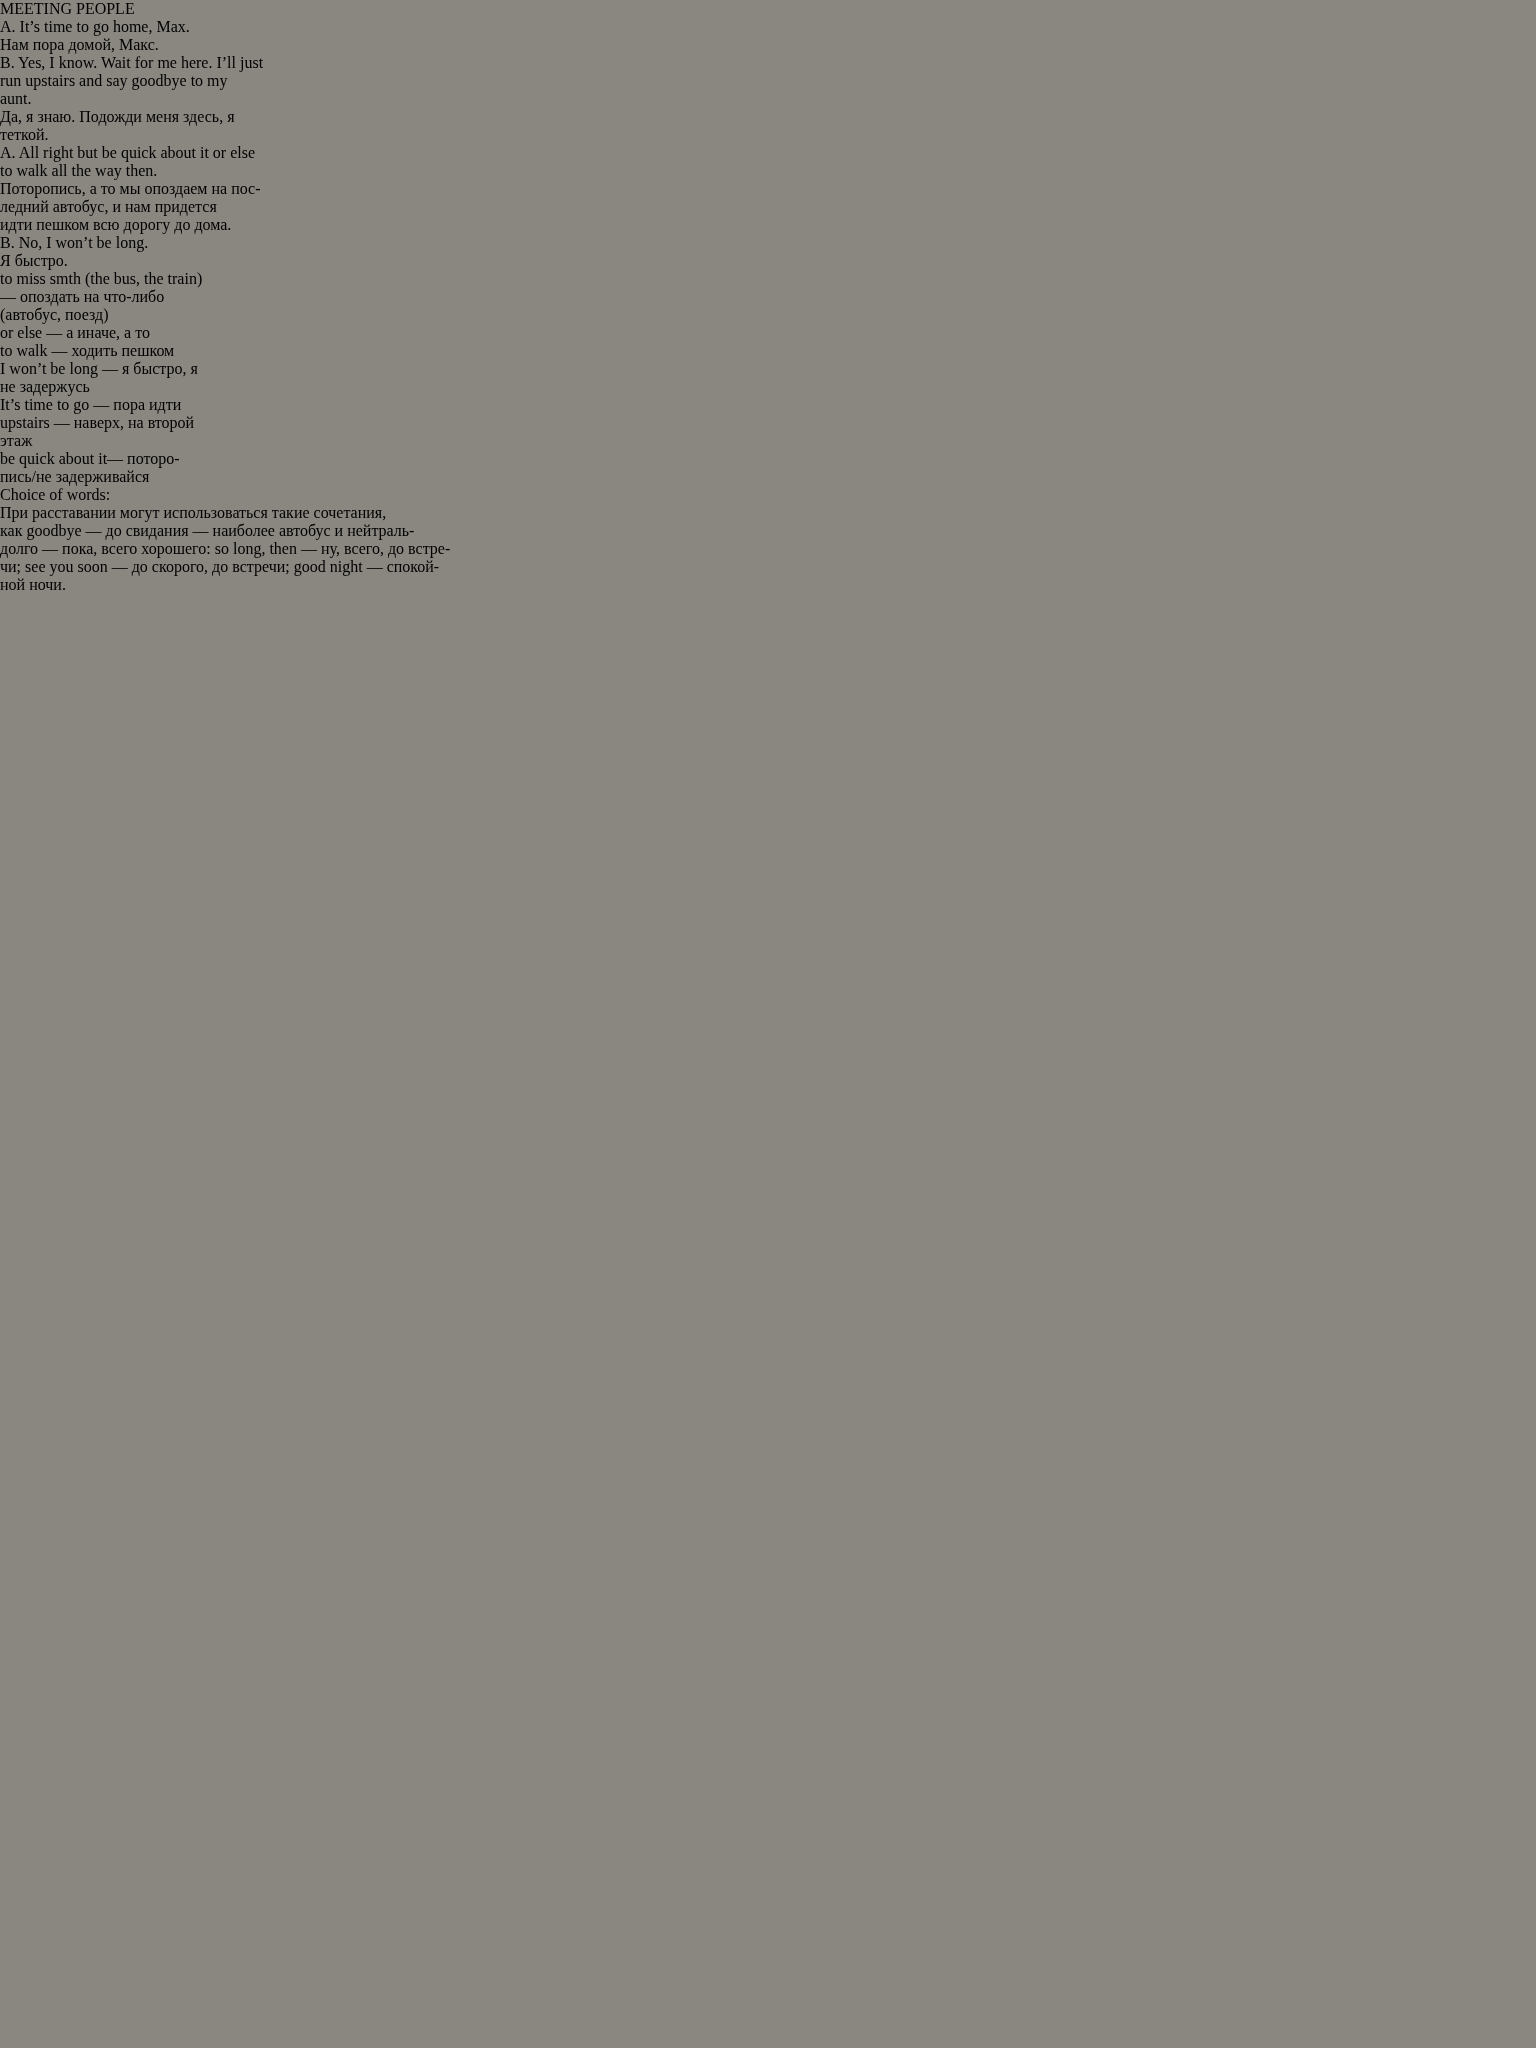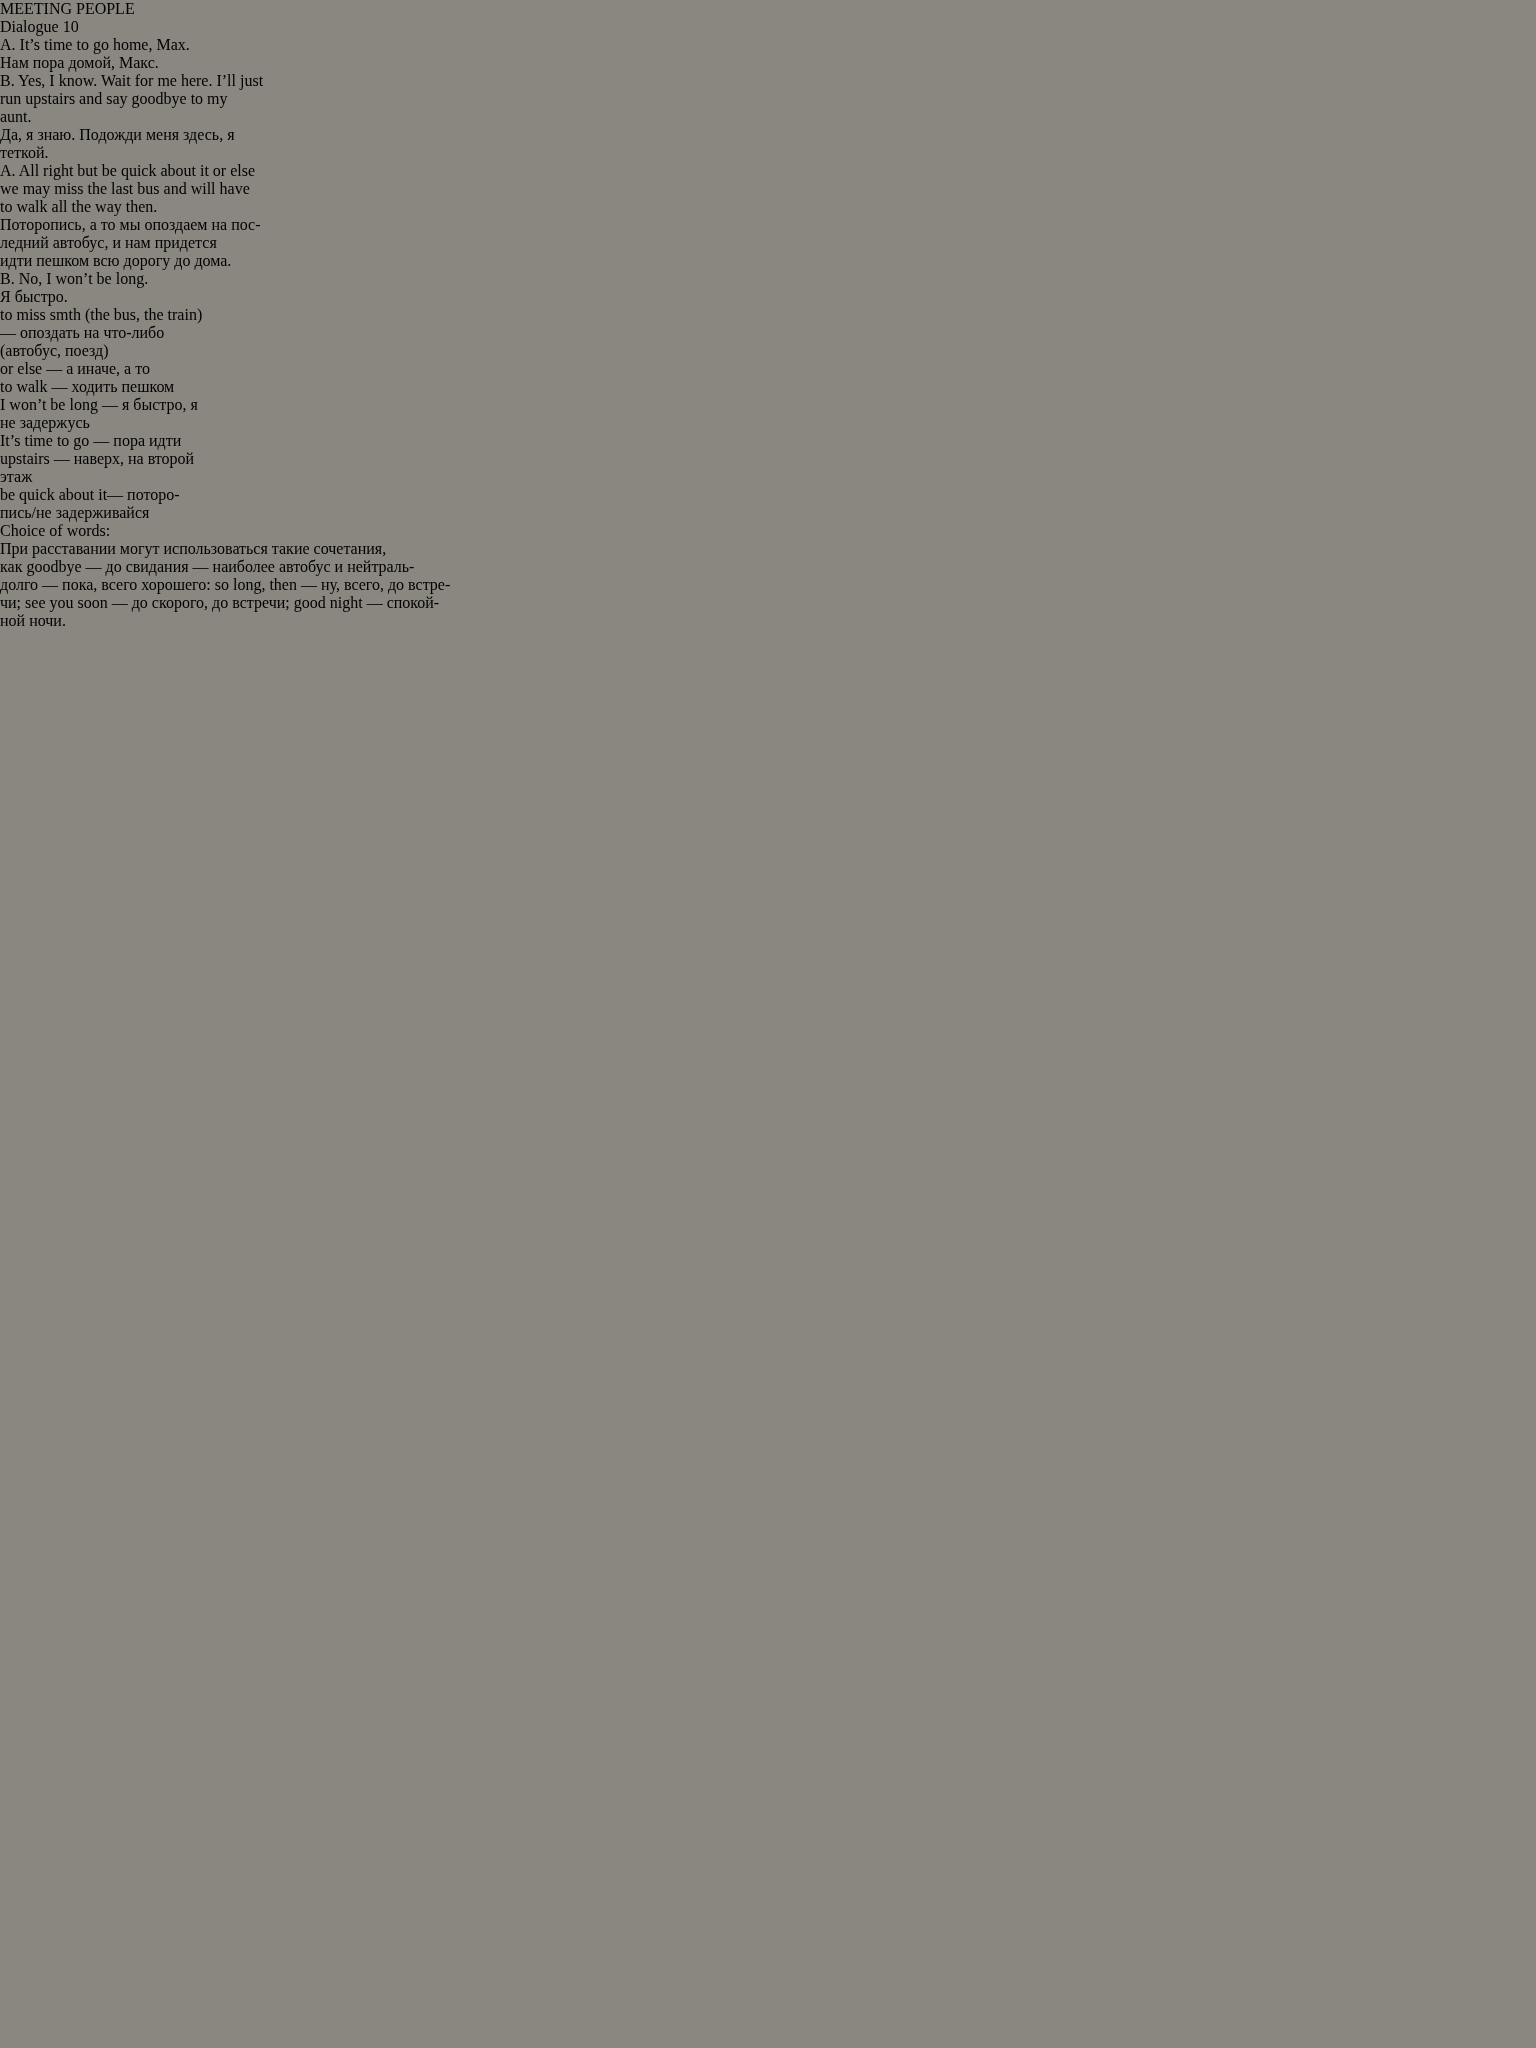--- a/index.html
+++ b/index.html
@@ -104,31 +104,29 @@
   <div class="red-cover"></div>
   <div class="stack-edge"></div>
   <div class="top-white"></div>
   <div class="right-edge"></div>
 
   <div class="tilt-top">
     <div class="hdr">MEETING PEOPLE</div>
     <div class="rule"></div>
     <div class="cols">
       <div class="col-left">
-        <div class="dlg-title">Dialogue 10</div>
         <div>
             <div class="line"><span class="seg-r">A. It’s time to go home, Max.</span></div>
             <div class="line"><span class="seg-i">Нам пора домой, Макс.</span></div>
             <div class="line"><span class="seg-r">B. Yes, I know. Wait for me here. I’ll just</span></div>
             <div class="line indent"><span class="seg-r">run upstairs and say goodbye to my</span></div>
             <div class="line indent"><span class="seg-r">aunt.</span></div>
             <div class="line"><span class="seg-i">Да, я знаю. Подожди меня здесь, я</span></div>
             <div class="line indent"><span class="seg-i">теткой.</span></div>
             <div class="line"><span class="seg-r">A. All right but be quick about it or else</span></div>
-            <div class="line indent"><span class="seg-r">we may miss the last bus and will have</span></div>
             <div class="line indent"><span class="seg-r">to walk all the way then.</span></div>
             <div class="line"><span class="seg-i">Поторопись, а то мы опоздаем на пос-</span></div>
             <div class="line indent"><span class="seg-i">ледний автобус, и нам придется</span></div>
             <div class="line indent"><span class="seg-i">идти пешком всю дорогу до дома.</span></div>
             <div class="line"><span class="seg-r">B. No, I won’t be long.</span></div>
             <div class="line"><span class="seg-i">Я быстро.</span></div>
           </div>
       </div>
       <div class="divider"></div>
       <div class="col-right">

